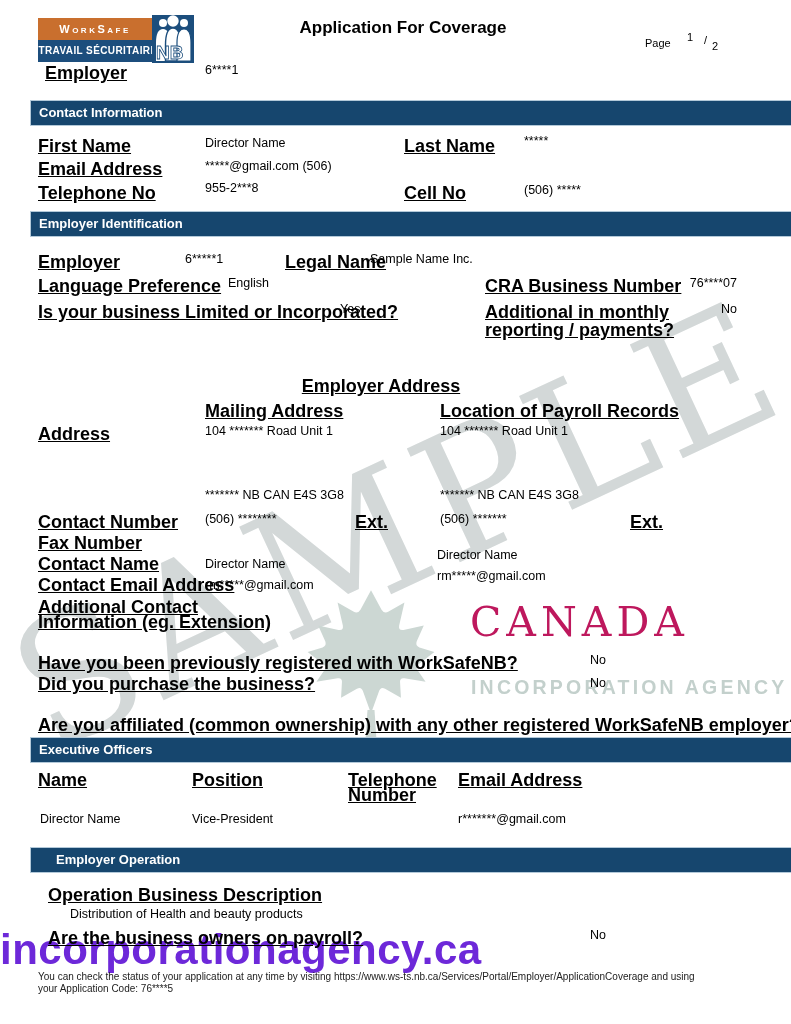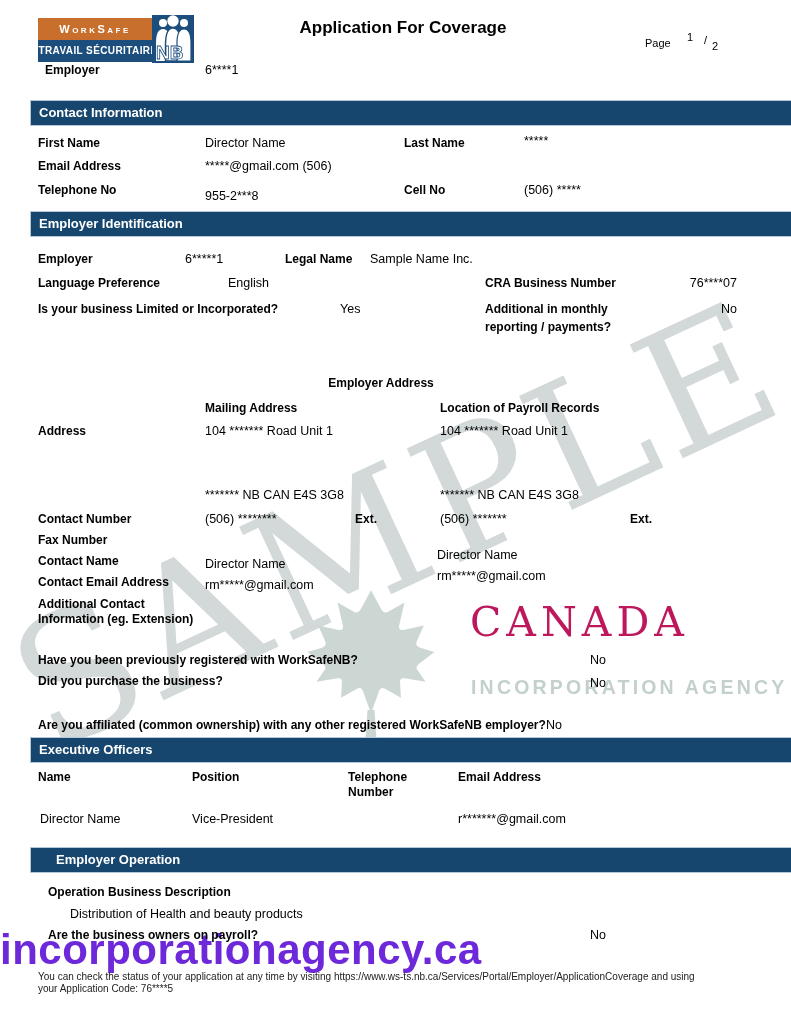--- a/index.html
+++ b/index.html
@@ -1,21 +1,21 @@
 <!DOCTYPE html>
 <html><head>
 <meta charset="utf-8">
 <style>
   html,body{margin:0;padding:0;background:#ffffff;}
   .page{
     position:relative;width:791px;height:1024px;background:#ffffff;overflow:hidden;
     font-family:"Liberation Sans","DejaVu Sans",sans-serif;color:#000;
   }
   .abs{position:absolute;}
-  .lbl{font-weight:bold;font-size:12px;white-space:nowrap;}
+  .lbl{font-weight:bold;font-size:18px;white-space:nowrap;text-decoration:underline;}
   .val{font-size:12.5px;white-space:nowrap;}
   .bar{
     position:absolute;left:30px;width:762px;height:26px;box-sizing:border-box;
     background:#16466e;border:1.5px solid #b3c9d9;color:#ffffff;
     font-weight:bold;font-size:13px;line-height:23px;padding-left:8px;white-space:nowrap;
   }
   
   .wm{position:absolute;z-index:0;pointer-events:none;}
   .wm-sample{
     left:10px;top:320px;width:775px;height:410px;display:flex;align-items:center;justify-content:center;
@@ -95,21 +95,21 @@
 
     <span class="abs lbl" style="left:38px;top:136px;">First Name</span>
     <span class="abs val" style="left:205px;top:136px;">Director Name</span>
     <span class="abs lbl" style="left:404px;top:136px;">Last Name</span>
     <span class="abs val" style="left:524px;top:134px;">*****</span>
 
     <span class="abs lbl" style="left:38px;top:159px;">Email Address</span>
     <span class="abs val" style="left:205px;top:159px;">*****@gmail.com (506)</span>
 
     <span class="abs lbl" style="left:38px;top:183px;">Telephone No</span>
-    <span class="abs val" style="left:205px;top:181px;margin-top:8px;">955-2***8</span>
+    <span class="abs val" style="left:205px;top:181px;">955-2***8</span>
     <span class="abs lbl" style="left:404px;top:183px;">Cell No</span>
     <span class="abs val" style="left:524px;top:183px;">(506) *****</span>
 
     <div class="bar" style="top:211px;">Employer Identification</div>
 
     <span class="abs lbl" style="left:38px;top:252px;">Employer</span>
     <span class="abs val" style="left:185px;top:252px;">6*****1</span>
     <span class="abs lbl" style="left:285px;top:252px;">Legal Name</span>
     <span class="abs val" style="left:370px;top:252px;">Sample Name Inc.</span>
 

